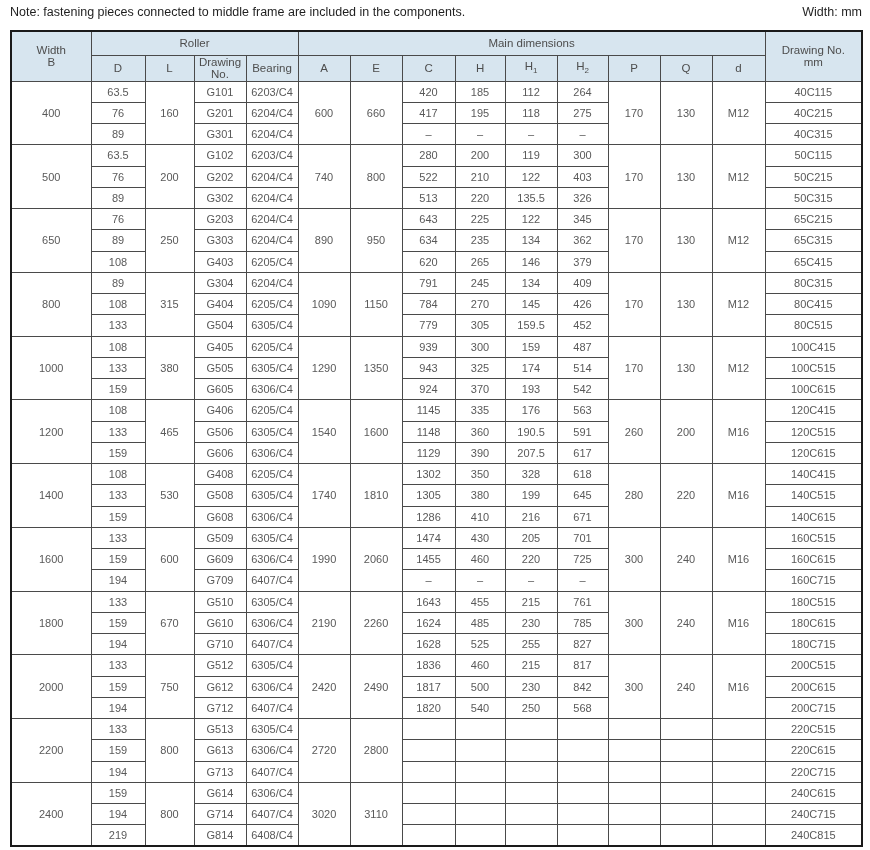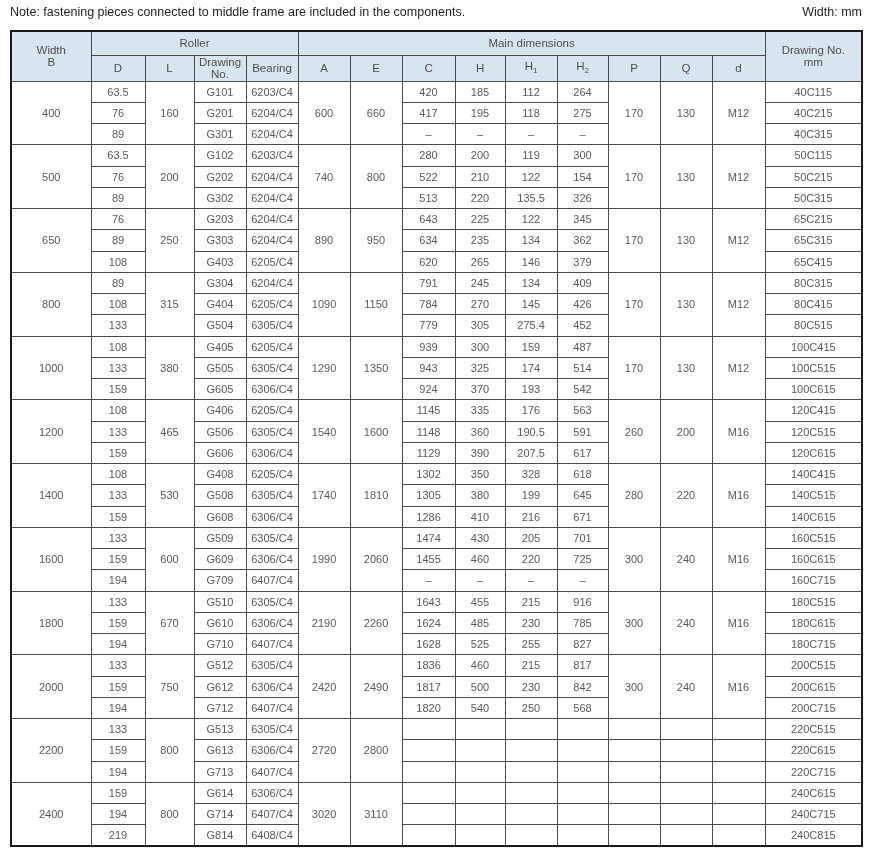--- a/index.html
+++ b/index.html
@@ -132,21 +132,21 @@
           <td rowspan="3">M12</td>
           <td>50C115</td>
         </tr>
         <tr>
           <td>76</td>
           <td>G202</td>
           <td>6204/C4</td>
           <td>522</td>
           <td>210</td>
           <td>122</td>
-          <td>154</td>
+          <td>403</td>
           <td>50C215</td>
         </tr>
         <tr>
           <td>89</td>
           <td>G302</td>
           <td>6204/C4</td>
           <td>513</td>
           <td>220</td>
           <td>135.5</td>
           <td>326</td>
@@ -215,21 +215,21 @@
           <td>145</td>
           <td>426</td>
           <td>80C415</td>
         </tr>
         <tr>
           <td>133</td>
           <td>G504</td>
           <td>6305/C4</td>
           <td>779</td>
           <td>305</td>
-          <td>275.4</td>
+          <td>159.5</td>
           <td>452</td>
           <td>80C515</td>
         </tr>
         <tr class="group-top">
           <td rowspan="3">1000</td>
           <td>108</td>
           <td rowspan="3">380</td>
           <td>G405</td>
           <td>6205/C4</td>
           <td rowspan="3">1290</td>
@@ -378,21 +378,21 @@
           <td rowspan="3">1800</td>
           <td>133</td>
           <td rowspan="3">670</td>
           <td>G510</td>
           <td>6305/C4</td>
           <td rowspan="3">2190</td>
           <td rowspan="3">2260</td>
           <td>1643</td>
           <td>455</td>
           <td>215</td>
-          <td>916</td>
+          <td>761</td>
           <td rowspan="3">300</td>
           <td rowspan="3">240</td>
           <td rowspan="3">M16</td>
           <td>180C515</td>
         </tr>
         <tr>
           <td>159</td>
           <td>G610</td>
           <td>6306/C4</td>
           <td>1624</td>

